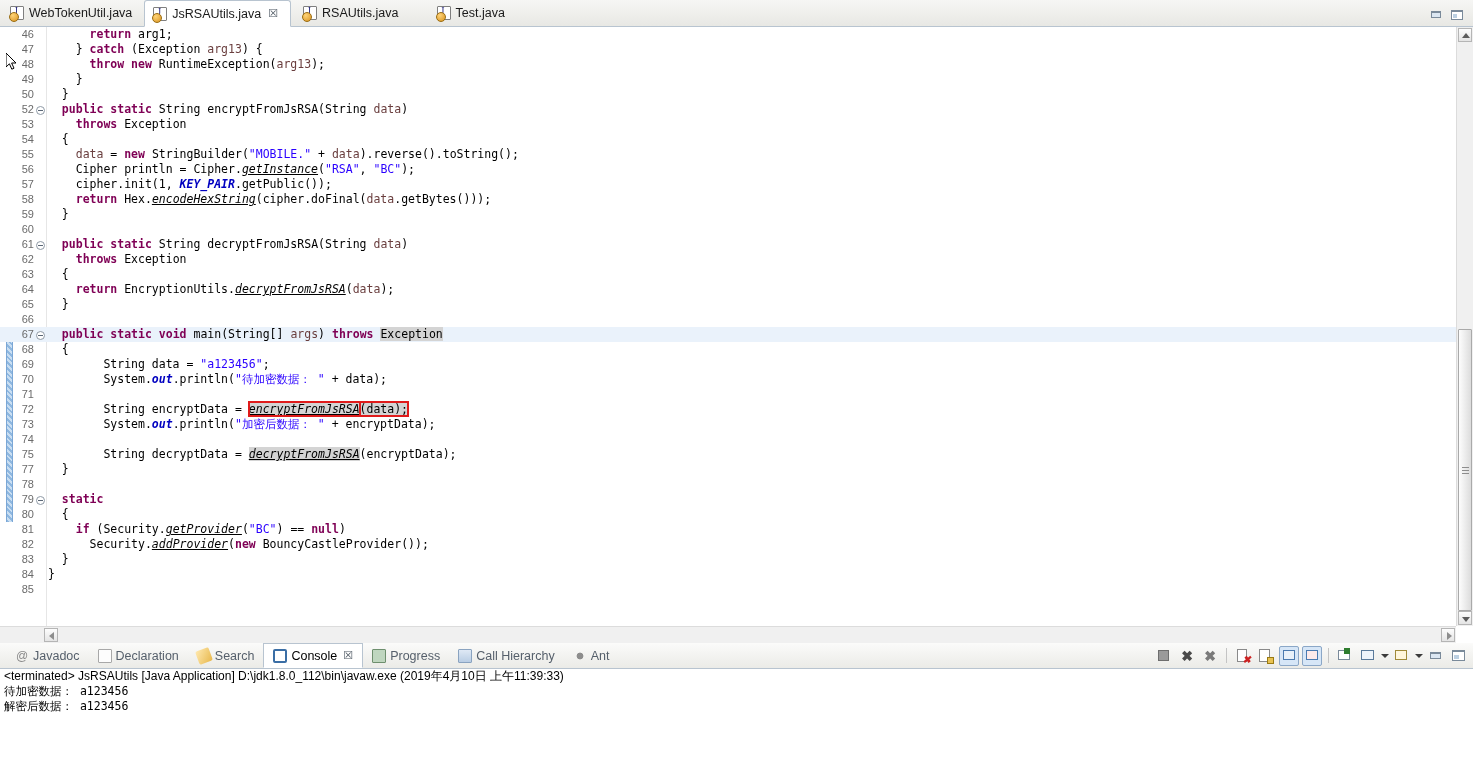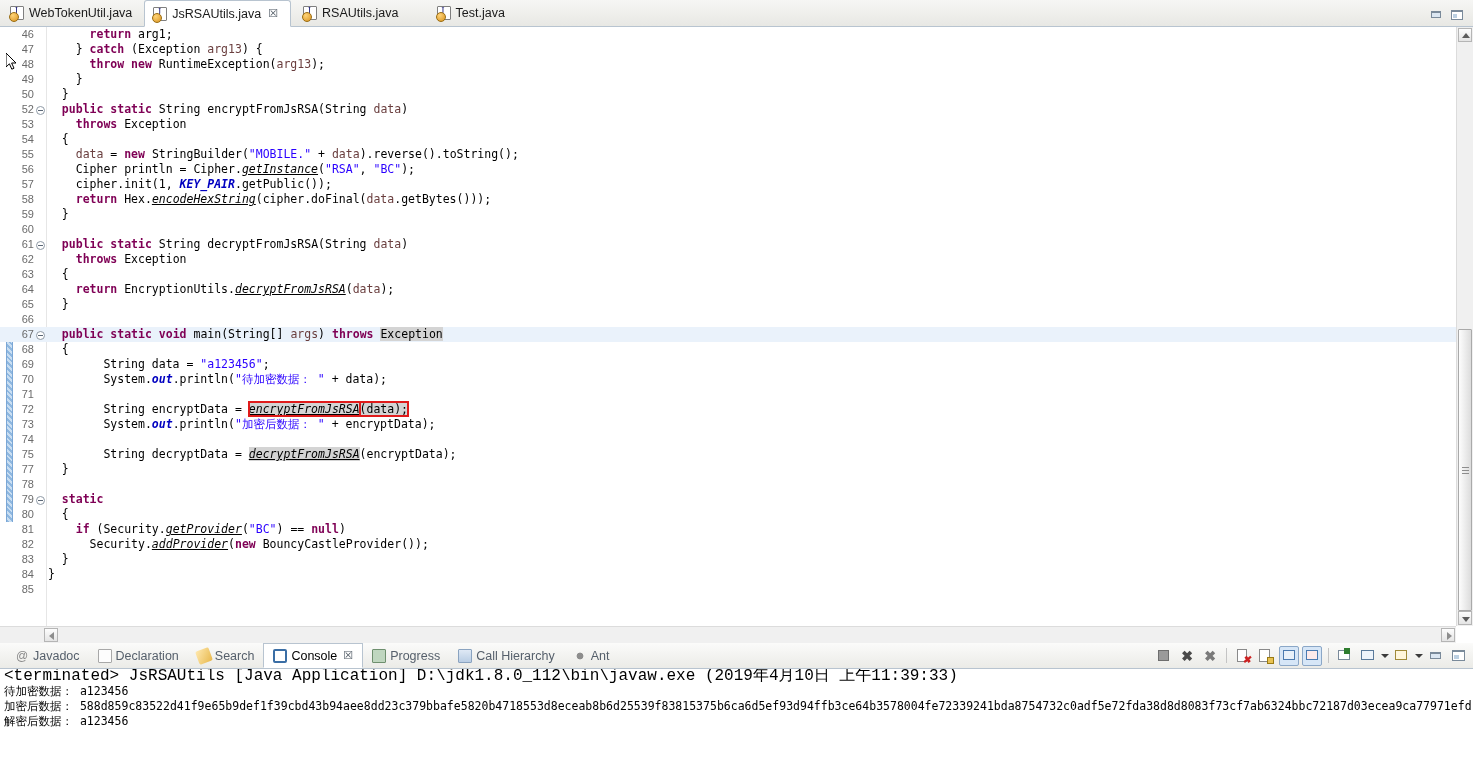--- a/index.html
+++ b/index.html
@@ -174,21 +174,21 @@
   .tsep { width: 1px; height: 15px; background: #c4c4c4; margin: 0 3px; }
   .caret { width: 0; height: 0; border-left: 4px solid transparent; border-right: 4px solid transparent; border-top: 4px solid #3b3b3b; }
   .consolebody {
     position: absolute; left: 0; top: 25px; width: 1473px; bottom: 0;
     background: #ffffff; border-top: 1px solid #b8c4d0; overflow: hidden;
   }
   .cline {
     height: 15px; line-height: 15px; white-space: pre; padding-left: 4px;
     font-family: "DejaVu Sans Mono", monospace; font-size: 11.5px; color: #000000;
   }
-  .cline.hdr { font-family: Liberation Mono, monospace; font-size: 16px; }
+  .cline.hdr { font-family: Liberation Sans, sans-serif; font-size: 12px; }
   .cursor {
     position: absolute; left: 6px; top: 26px; width: 11px; height: 17px;
     z-index: 50;
   }
 </style>
 </head>
 <body>
 
 <div id="app">
 
@@ -376,18 +376,17 @@
           <i style="position:absolute;left:3px;top:4px;width:13px;height:2px;background:#7a8a9a;"></i>
           <i style="position:absolute;left:5px;top:9px;width:5px;height:4px;background:#bcd0e2;"></i>
         </span>
       </div>
     </div>
 
     <div class="consolebody">
       <div class="cline hdr">&lt;terminated&gt; JsRSAUtils [Java Application] D:\jdk1.8.0_112\bin\javaw.exe (2019年4月10日 上午11:39:33)</div>
       <div id="consolelines">
           <div class="cline">待加密数据： a123456</div>
-          <div class="cline">加密后数据： 588d859c83522d41f9e65b9def1f39cbd43b94aee8dd23c379bbafe5820b4718553d8eceab8b6d25539f83815375b6ca6d5ef93d94ffb3ce64b3578004fe72339241bda8754732c0adf5e72fda38d8d8083f73cf7ab6324bbc72187d03ecea9ca77971efd</div>
           <div class="cline">解密后数据： a123456</div>
         </div>
     </div>
   </div>
 </div>
 
 </body></html>

